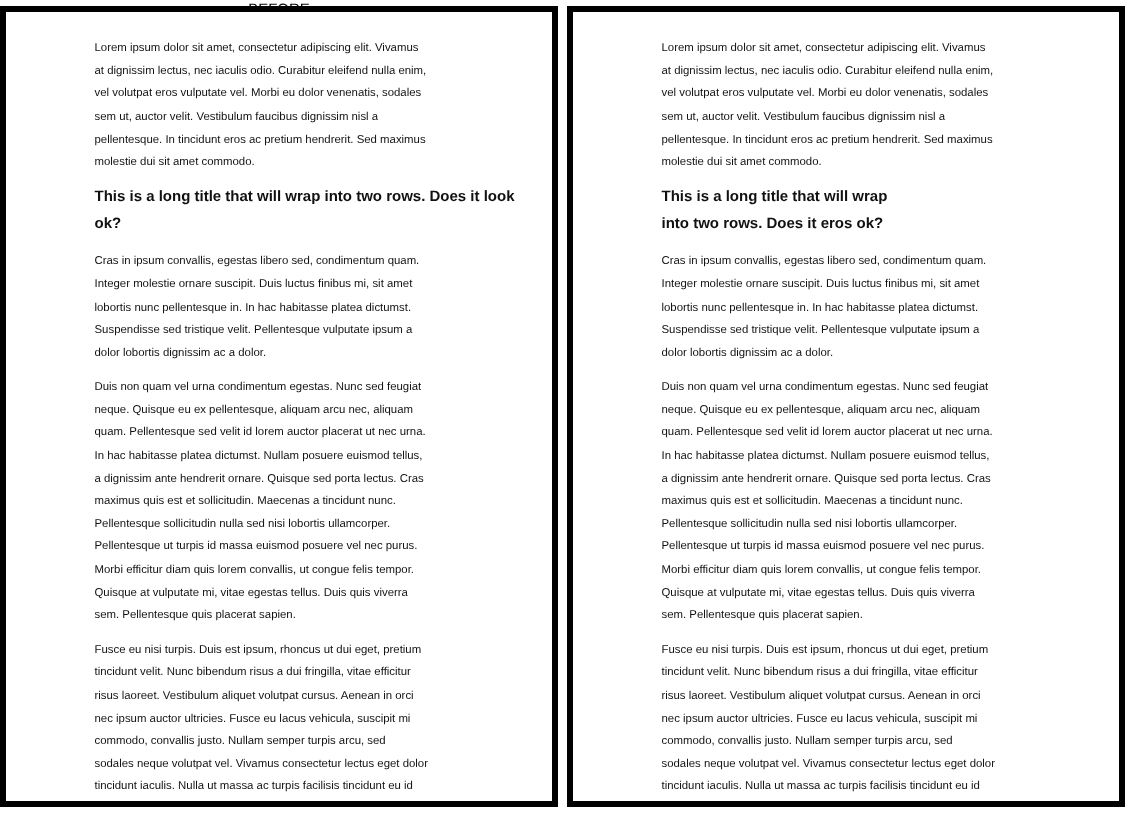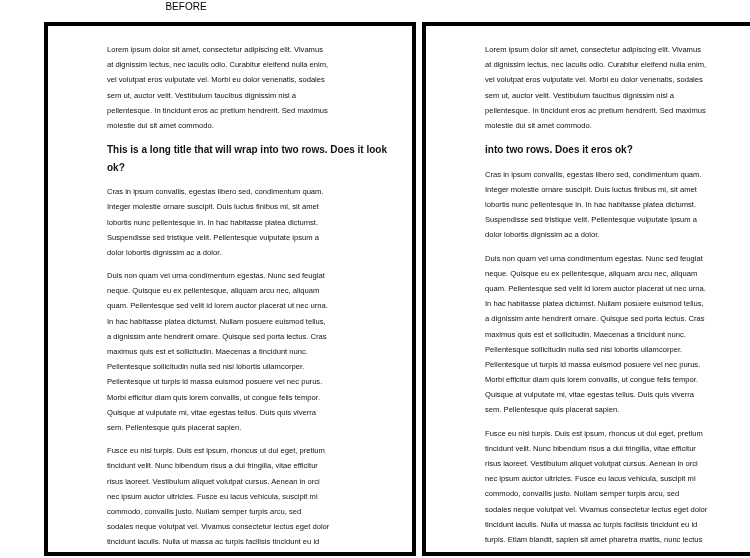--- a/index.html
+++ b/index.html
@@ -1,21 +1,21 @@
 <!DOCTYPE html>
 <html><head>
   <meta charset="utf-8">
   <style>
     html, body { margin: 0; padding: 0; background: #ffffff; }
     body { width: 750px; height: 558px; position: relative; overflow: hidden;
            font-family: "Liberation Sans", sans-serif; color: #111111; }
     .panel-label { position: absolute; top: -1px; height: 16px; line-height: 16px;
                    font-weight: normal; font-size: 10px; text-align: center; color: #000; }
-    .frame { position: absolute; top: 22px; height: 534px; box-sizing: border-box;
-             border: 4px solid #000; border-bottom-width: 4px; background: #fff; overflow: hidden; margin-left: 44px; }
+    .frame { position: absolute; top: 4px; height: 534px; box-sizing: border-box;
+             border: 4px solid #000; border-bottom-width: 4px; background: #fff; overflow: hidden; }
     .content { position: absolute; top: 16px; left: 59px; width: 300px; }
     .p { margin: 0 0 8px 0; font-size: 7.6px; line-height: 15.2px; white-space: nowrap; }
     .line { display: block; height: 15.2px; }
     .title { margin: 2px 0 8px 0; font-size: 10px; line-height: 17.5px; font-weight: bold; white-space: nowrap; }
   </style>
 </head>
 <body>
 
 <div class="panel-label" style="left:0; width:372px;">BEFORE</div>
 <div class="frame" style="left:0; width:372px;">
@@ -70,20 +70,21 @@
   <div class="content">
       <p class="p">
         <span class="line">Lorem ipsum dolor sit amet, consectetur adipiscing elit. Vivamus</span>
         <span class="line">at dignissim lectus, nec iaculis odio. Curabitur eleifend nulla enim,</span>
         <span class="line">vel volutpat eros vulputate vel. Morbi eu dolor venenatis, sodales</span>
         <span class="line">sem ut, auctor velit. Vestibulum faucibus dignissim nisl a</span>
         <span class="line">pellentesque. In tincidunt eros ac pretium hendrerit. Sed maximus</span>
         <span class="line">molestie dui sit amet commodo.</span>
       </p>
       <h3 class="title">
+        <span class="line" style="height: 17.5px;">This is a long title that will wrap</span>
         <span class="line" style="height: 17.5px;">into two rows. Does it eros ok?</span>
       </h3>
       <p class="p">
         <span class="line">Cras in ipsum convallis, egestas libero sed, condimentum quam.</span>
         <span class="line">Integer molestie ornare suscipit. Duis luctus finibus mi, sit amet</span>
         <span class="line">lobortis nunc pellentesque in. In hac habitasse platea dictumst.</span>
         <span class="line">Suspendisse sed tristique velit. Pellentesque vulputate ipsum a</span>
         <span class="line">dolor lobortis dignissim ac a dolor.</span>
       </p>
       <p class="p">

